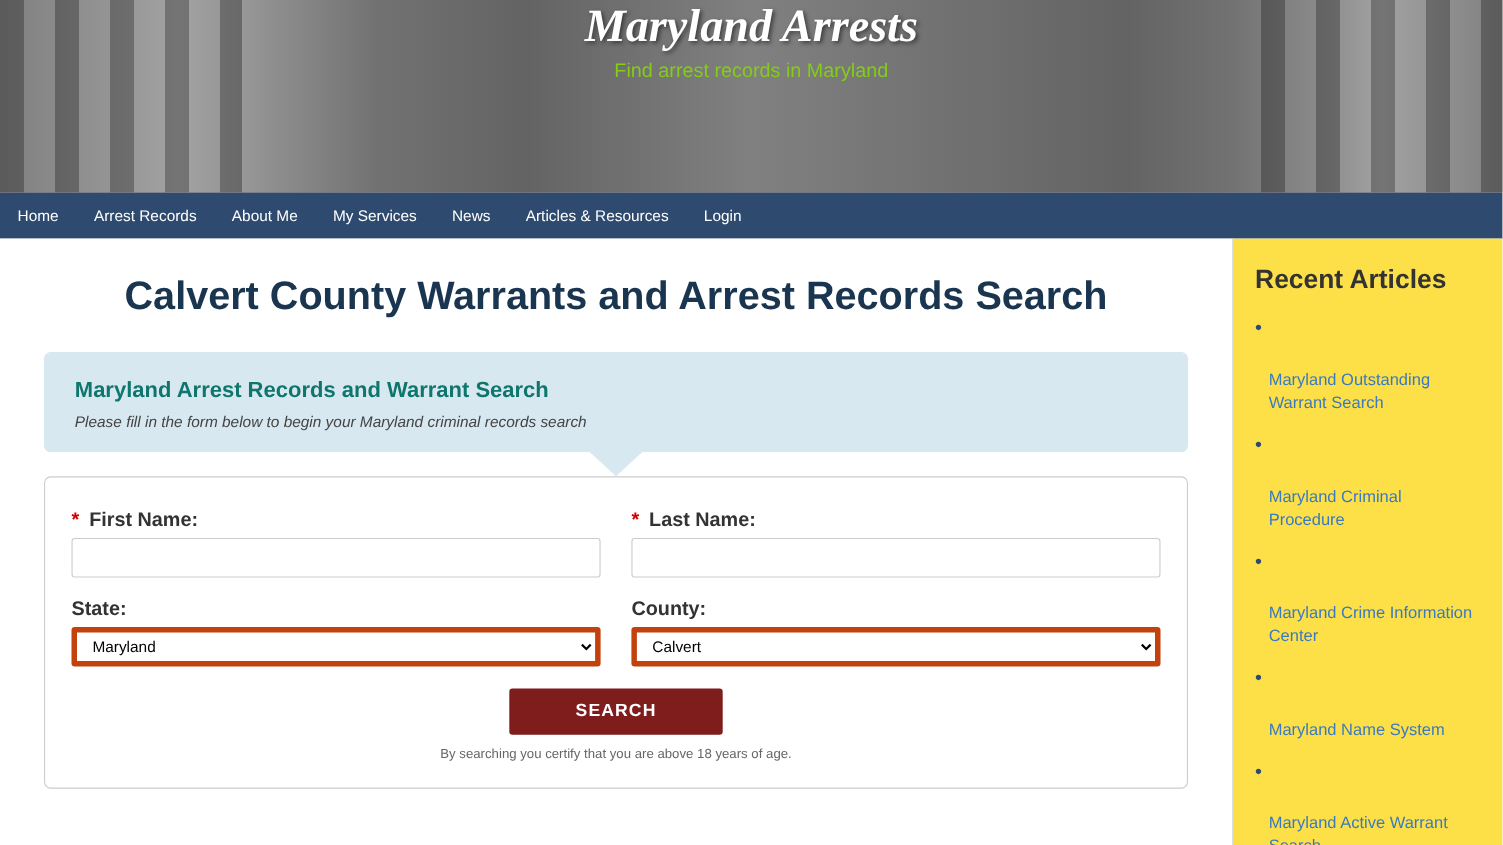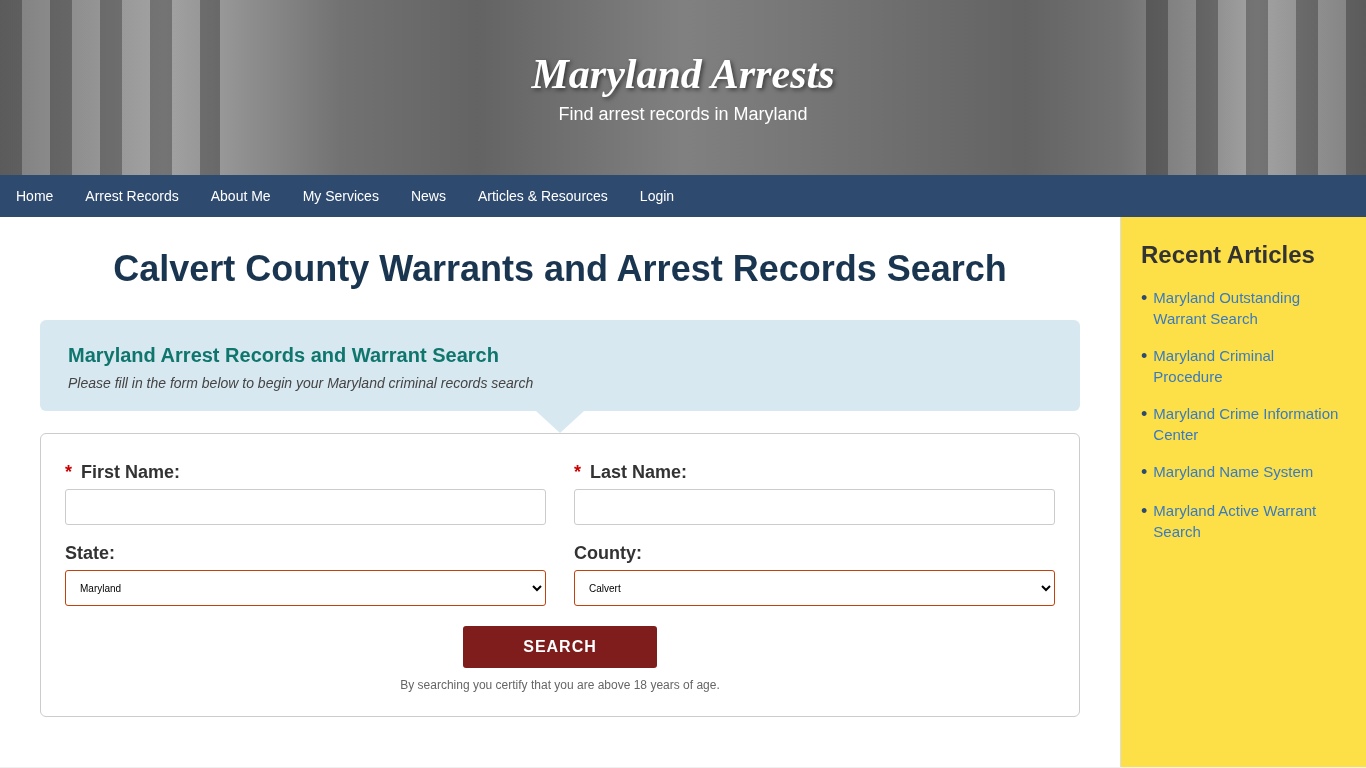--- a/index.html
+++ b/index.html
@@ -5,21 +5,21 @@
     * { margin: 0; padding: 0; box-sizing: border-box; }
     body { font-family: Arial, sans-serif; background: #f0f0f0; min-width: 1366px; }
 
     
     .header {
       position: relative;
       height: 175px;
       background: #555;
       overflow: hidden;
       display: flex;
-      align-items: center;
+      align-items: flex-start;
       justify-content: center;
     }
     .header-bg {
       position: absolute;
       inset: 0;
       background: linear-gradient(to right,
         #888 0%, #aaa 8%, #bbb 12%, #999 18%, #777 25%,
         #666 35%, #888 50%,
         #666 75%, #777 82%, #999 88%, #bbb 92%, #888 100%);
       opacity: 0.85;
@@ -46,21 +46,21 @@
     .header-title {
       font-size: 42px;
       font-weight: bold;
       font-style: italic;
       color: #fff;
       text-shadow: 2px 2px 4px rgba(0,0,0,0.5);
       font-family: Georgia, serif;
     }
     .header-subtitle {
       font-size: 18px;
-      color: #ffffff;
+      color: #84cc16;
       margin-top: 6px;
     }
 
     
     .nav {
       background: #2e4a6e;
       height: 42px;
       display: flex;
       align-items: stretch;
     }
@@ -159,24 +159,24 @@
       width: 100%;
       height: 36px;
       border: 1px solid #ccc;
       border-radius: 3px;
       padding: 0 10px;
       font-size: 14px;
     }
     .form-select {
       width: 100%;
       height: 36px;
-      border: 1px solid #c2410c;
+      border: 5px solid #c2410c;
       border-radius: 3px;
       padding: 0 10px;
-      font-size: 10px;
+      font-size: 14px;
       background: #fff;
     }
     .search-btn {
       display: block;
       margin: 20px auto 10px;
       background: #7f1d1d;
       color: #fff;
       border: none;
       border-radius: 3px;
       font-size: 16px;
@@ -218,20 +218,21 @@
       font-size: 18px;
       line-height: 1.3;
       flex-shrink: 0;
     }
     .sidebar-link {
       color: #3a7abf;
       font-size: 15px;
       text-decoration: none;
       line-height: 1.4;
       cursor: pointer;
+      margin-top: 48px;
     }
   </style>
 </head>
 <body>
 
 <div class="header">
   <div class="header-bg"></div>
   <div class="header-bars-left"></div>
   <div class="header-bars-right"></div>
   <div class="header-text">

